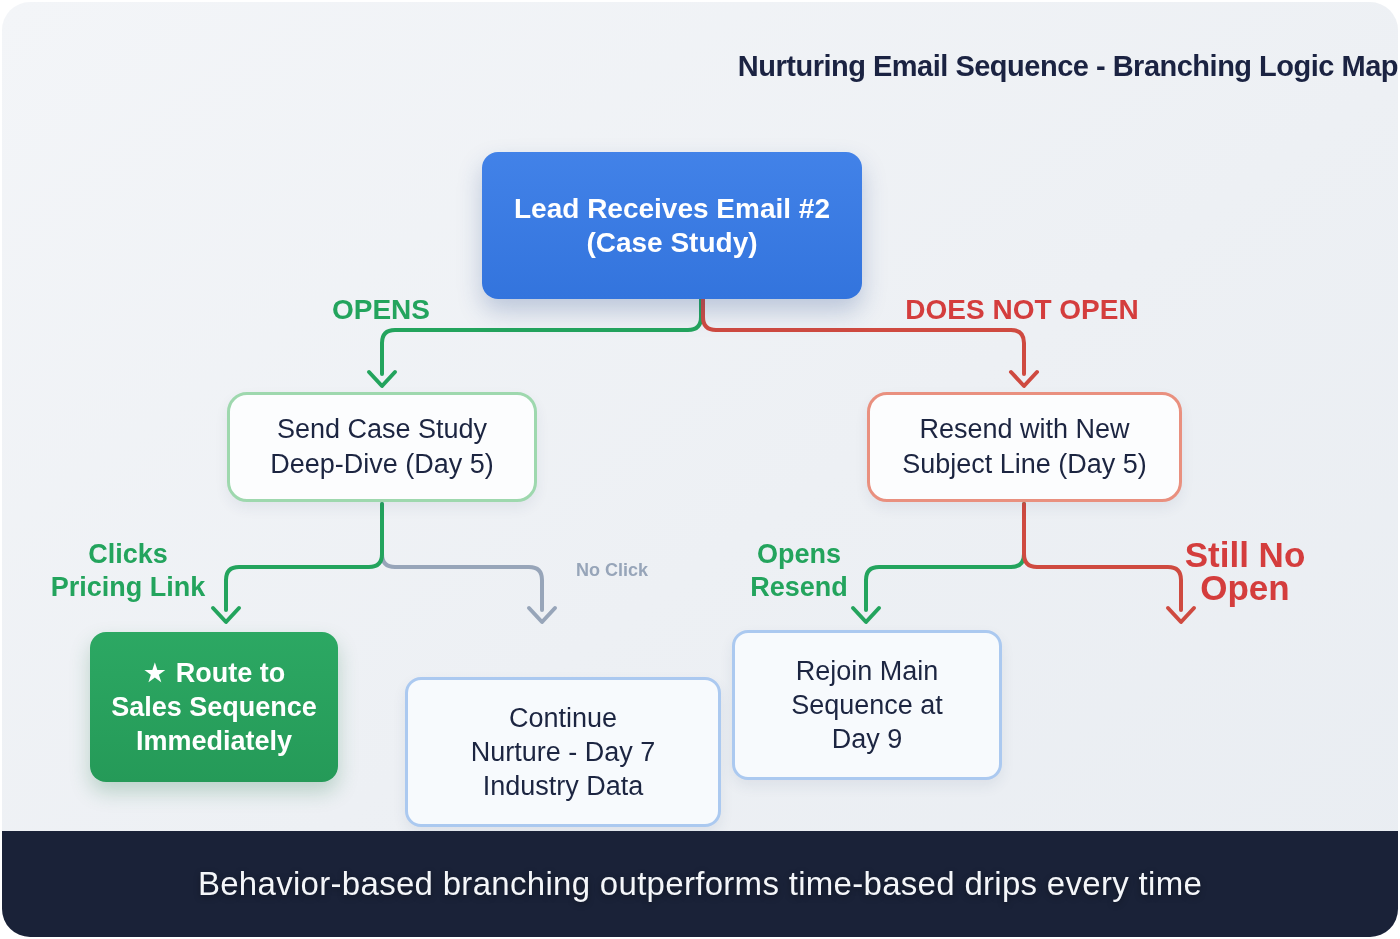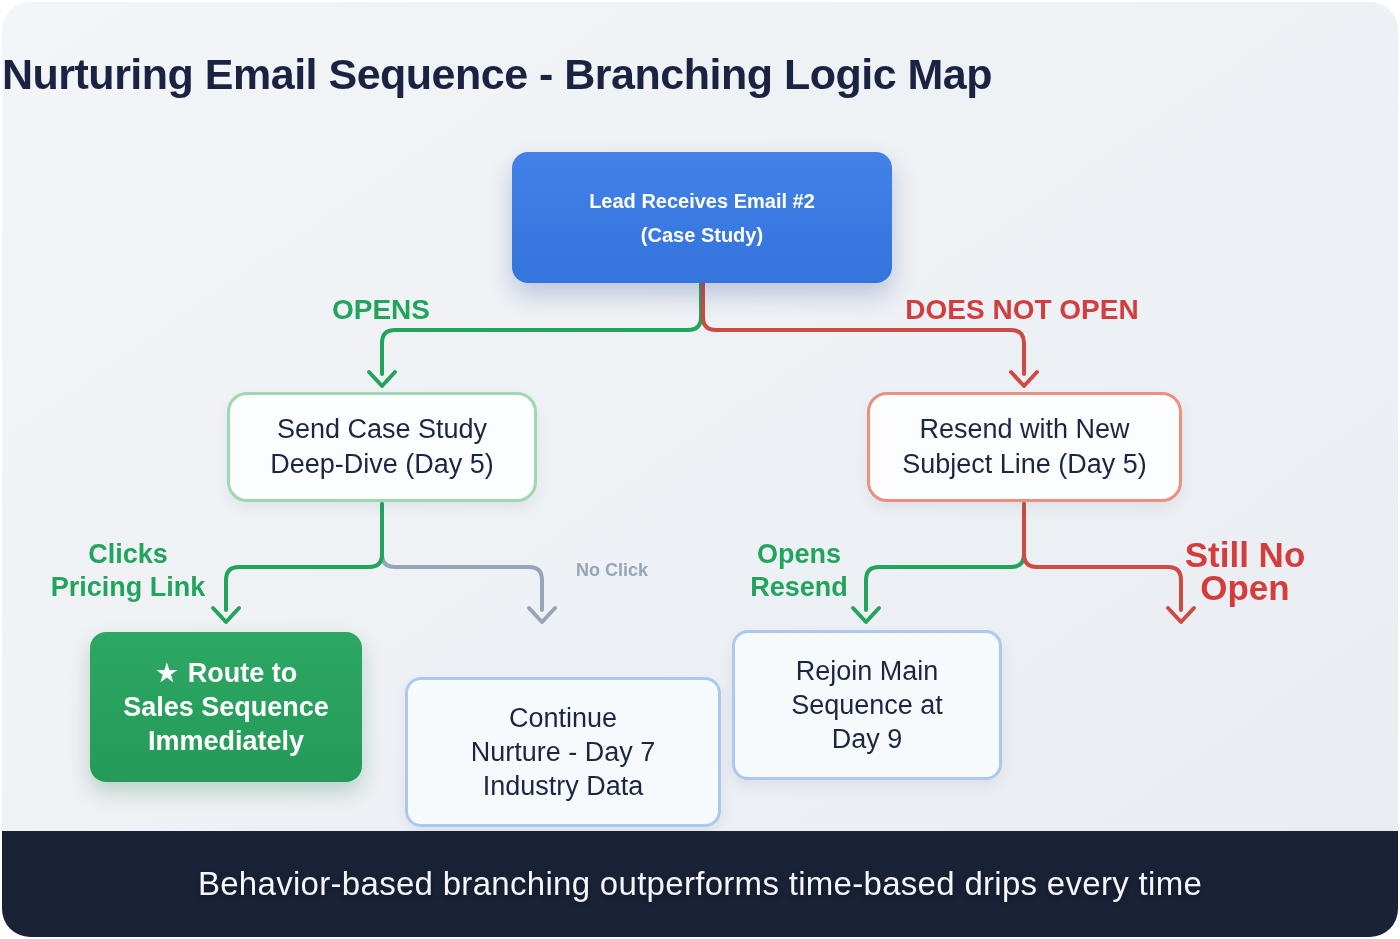--- a/index.html
+++ b/index.html
@@ -10,49 +10,49 @@
   }
   *{margin:0;padding:0;box-sizing:border-box;}
   html,body{width:1400px;height:939px;background:#ffffff;overflow:hidden;}
   body{font-family:"Liberation Sans","DejaVu Sans",sans-serif;}
   .card{
     position:absolute;left:2px;top:2px;width:1396px;height:935px;
     border-radius:28px;overflow:hidden;
     background:linear-gradient(145deg,#f3f5f8 0%,#edf0f4 55%,#e9edf2 100%);
   }
   .page-title{
-    position:absolute;top:48px;left:0;width:100%;text-align:left;
-    font-size:43px;font-weight:800;color:#1b2342;letter-spacing:-0.5px;
+    position:absolute;top:48px;left:0;width:100%;text-align:right;
+    font-size:29px;font-weight:800;color:#1b2342;letter-spacing:-0.5px;
   }
   svg.connectors{position:absolute;left:0;top:0;width:1400px;height:939px;}
   svg.connectors path{fill:none;stroke-width:4;stroke-linecap:round;stroke-linejoin:round;}
   .p-green{stroke:var(--accent-green);}
   .p-red{stroke:#cf4a40;}
   .p-gray{stroke:var(--accent-gray);}
   .node{
     position:absolute;display:flex;align-items:center;justify-content:center;
     text-align:center;white-space:pre-line;
   }
   .node .pre{white-space:pre-line;}
   .node-root{
-    left:510px;top:150px;width:380px;height:131px;border-radius:16px;
+    left:480px;top:150px;width:380px;height:147px;border-radius:16px;
     background:linear-gradient(180deg,#4282e8,#3374dd);
-    color:#fff;font-size:20px;font-weight:700;line-height:34px;
+    color:#fff;font-size:28px;font-weight:700;line-height:34px;
     box-shadow:0 12px 24px rgba(35,70,140,.25);
   }
   .node-outline{
     background:var(--node-bg);color:var(--text-dark);
     font-size:27px;font-weight:500;line-height:35px;border-radius:20px;
     box-shadow:0 6px 14px rgba(40,60,100,.07);
   }
   .node-l2-left{left:225px;top:390px;width:310px;height:110px;border:3px solid var(--border-green);}
   .node-l2-right{left:865px;top:390px;width:315px;height:110px;border:3px solid var(--border-red);}
   .node-leaf{font-size:27px;line-height:34px;border-radius:16px;}
   .node-green{
-    left:88px;top:630px;width:272px;height:150px;
+    left:88px;top:630px;width:248px;height:150px;
     background:linear-gradient(180deg,#2ca863,#259a58);color:#fff;font-weight:700;
     box-shadow:0 10px 20px rgba(30,120,70,.25);
     border-radius:16px;
   }
   .node-blue-outline-1{left:403px;top:628px;width:316px;height:150px;
     background:#f7fafd;border:3px solid var(--border-blue);color:var(--text-dark);font-weight:400;
     box-shadow:0 6px 14px rgba(40,60,100,.08);margin-top:47px;}
   .node-blue-outline-2{left:730px;top:628px;width:270px;height:150px;
     background:#f7fafd;border:3px solid var(--border-blue);color:var(--text-dark);font-weight:500;
     box-shadow:0 6px 14px rgba(40,60,100,.08);}

